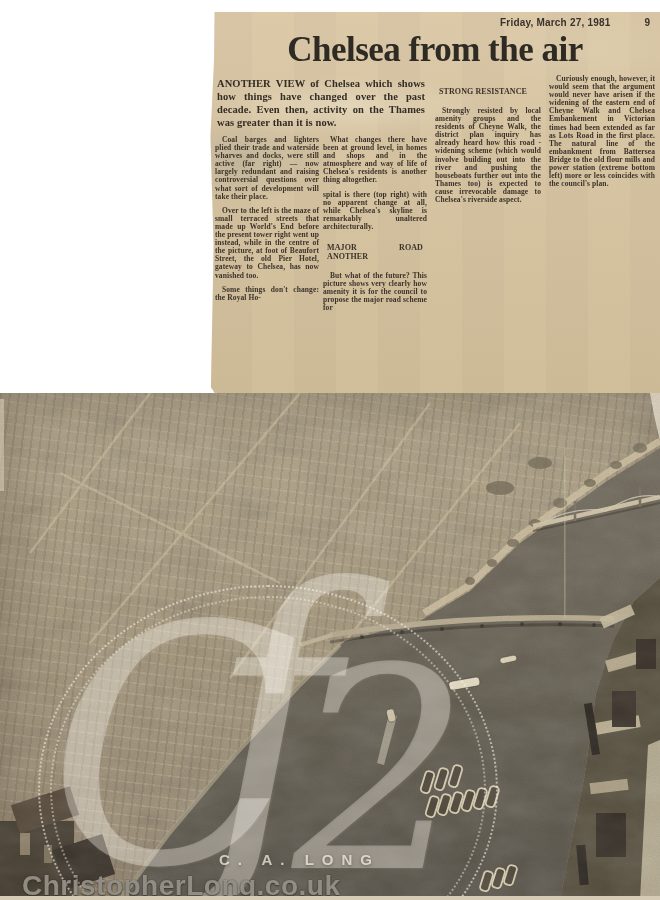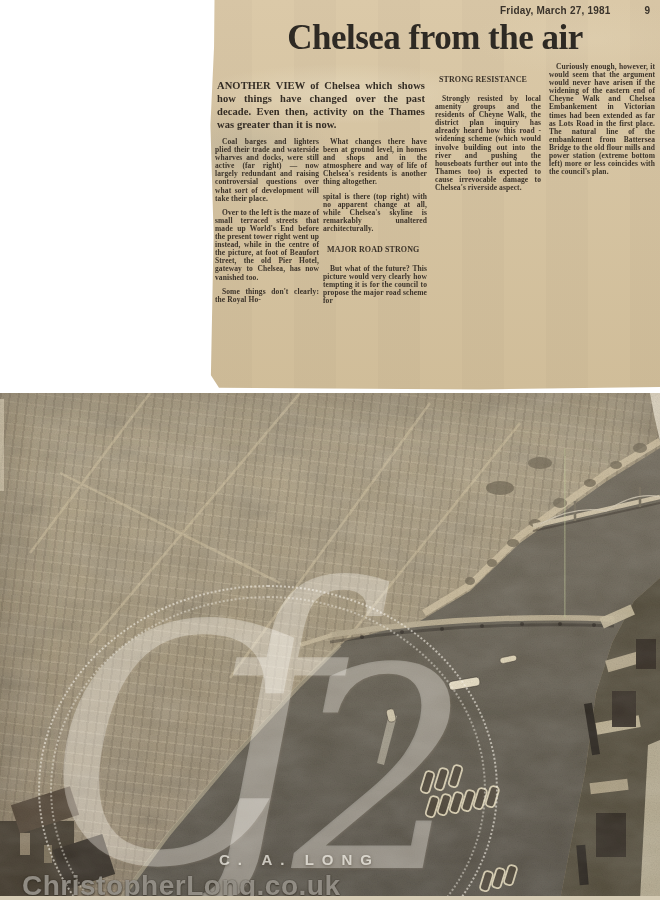--- a/index.html
+++ b/index.html
@@ -4,21 +4,21 @@
 <style>
   html,body{margin:0;padding:0;}
   body{
     width:660px;height:900px;overflow:hidden;background:#ffffff;
     font-family:"Liberation Serif", serif;
   }
   .scan{position:relative;width:660px;height:900px;background:#ffffff;}
 
   
   .clipping{
-    position:absolute;left:210px;top:0;width:450px;height:391px;
+    position:absolute;left:210px;top:12px;width:450px;height:391px;
     background:
       radial-gradient(120px 60px at 8% 38%, rgba(150,152,140,.28), transparent 70%),
       radial-gradient(200px 40px at 30% 24%, rgba(236,226,200,.55), transparent 75%),
       radial-gradient(160px 50px at 85% 10%, rgba(225,210,180,.4), transparent 75%),
       repeating-linear-gradient(90deg, rgba(0,0,0,.02) 0 42px, transparent 42px 84px),
       linear-gradient(180deg,#dbc9a8 0%, #d6c4a2 40%, #d0bd99 100%);
     clip-path:polygon(1% 0%, 100% 0%, 100% 99%, 60% 99.6%, 2% 99.2%, 0.2% 96%, 0.8% 60%, 0.1% 32%, 0.9% 12%);
     box-shadow:0 2px 5px rgba(0,0,0,.18);
     color:#352e26;
   }
@@ -41,21 +41,21 @@
   }
   .colpair{flex:2 1 0;display:flex;flex-direction:column;min-width:0;}
   .pair{display:flex;gap:4px;flex:1;min-width:0;}
   .col{flex:1 1 0;min-width:0;}
   .cols p{
     margin:0 0 6px 0;
     font-size:7.5px;line-height:8.1px;font-weight:700;
     text-align:justify;letter-spacing:.1px;color:#3b332a;
   }
   p.lead{
-    font-size:10.5px;line-height:13px;margin:16px 2px 7px 2px;
+    font-size:10.5px;line-height:13px;margin:2px 2px 7px 2px;
     text-align:justify;color:#332c24;
   }
   .para{text-indent:7px;}
   .para.no-indent{text-indent:0;}
   .subhead{
     text-align:center;text-indent:0 !important;
     font-size:8px !important;line-height:9px !important;
     margin:12px 4px 11px 4px !important;letter-spacing:.3px;
     color:#332c24;
   }
@@ -116,27 +116,27 @@
     </header>
     <h1 class="headline">Chelsea from the air</h1>
 
     <div class="cols">
       <div class="colpair">
         <p class="lead">ANOTHER VIEW of Chelsea which shows how things have changed over the past decade. Even then, activity on the Thames was greater than it is now.</p>
         <div class="pair">
           <div class="col">
             <p class="para">Coal barges and lighters plied their trade and waterside wharves and docks, were still active (far right) — now largely redundant and raising controversial questions over what sort of development will take their place.</p>
             <p class="para">Over to the left is the maze of small terraced streets that made up World's End before the present tower right went up instead, while in the centre of the picture, at foot of Beaufort Street, the old Pier Hotel, gateway to Chelsea, has now vanished too.</p>
-            <p class="para">Some things don't clearly: the Royal Ho-</p>
+            <p class="para">Some things don't change: the Royal Ho-</p>
           </div>
           <div class="col">
             <p class="para">What changes there have been at ground level, in homes and shops and in the atmosphere and way of life of Chelsea's residents is another thing altogether.</p>
             <p class="para no-indent">spital is there (top right) with no apparent change at all, while Chelsea's skyline is remarkably unaltered architecturally.</p>
-            <p class="subhead">MAJOR ROAD STRONG</p>
-            <p class="para">But what of the future? This picture would very clearly how tempting it is for the council to propose the major road scheme for</p>
+            <p class="subhead">MAJOR ROAD ANOTHER</p>
+            <p class="para">But what of the future? This picture shows very clearly how amenity it is for the council to propose the major road scheme for</p>
           </div>
         </div>
       </div>
       <div class="col">
         <p class="subhead">STRONG RESISTANCE</p>
         <p class="para">Strongly resisted by local amenity groups and the residents of Cheyne Walk, the district plan inquiry has already heard how this road - widening scheme (which would involve building out into the river and pushing the houseboats further out into the Thames too) is expected to cause irrevocable damage to Chelsea's riverside aspect.</p>
       </div>
       <div class="col">
         <p class="para">Curiously enough, however, it would seem that the argument would never have arisen if the widening of the eastern end of Cheyne Walk and Chelsea Embankement in Victorian times had been extended as far as Lots Road in the first place. The natural line of the embankment from Battersea Bridge to the old flour mills and power station (extreme bottom left) more or less coincides with the council's plan.</p>
       </div>

